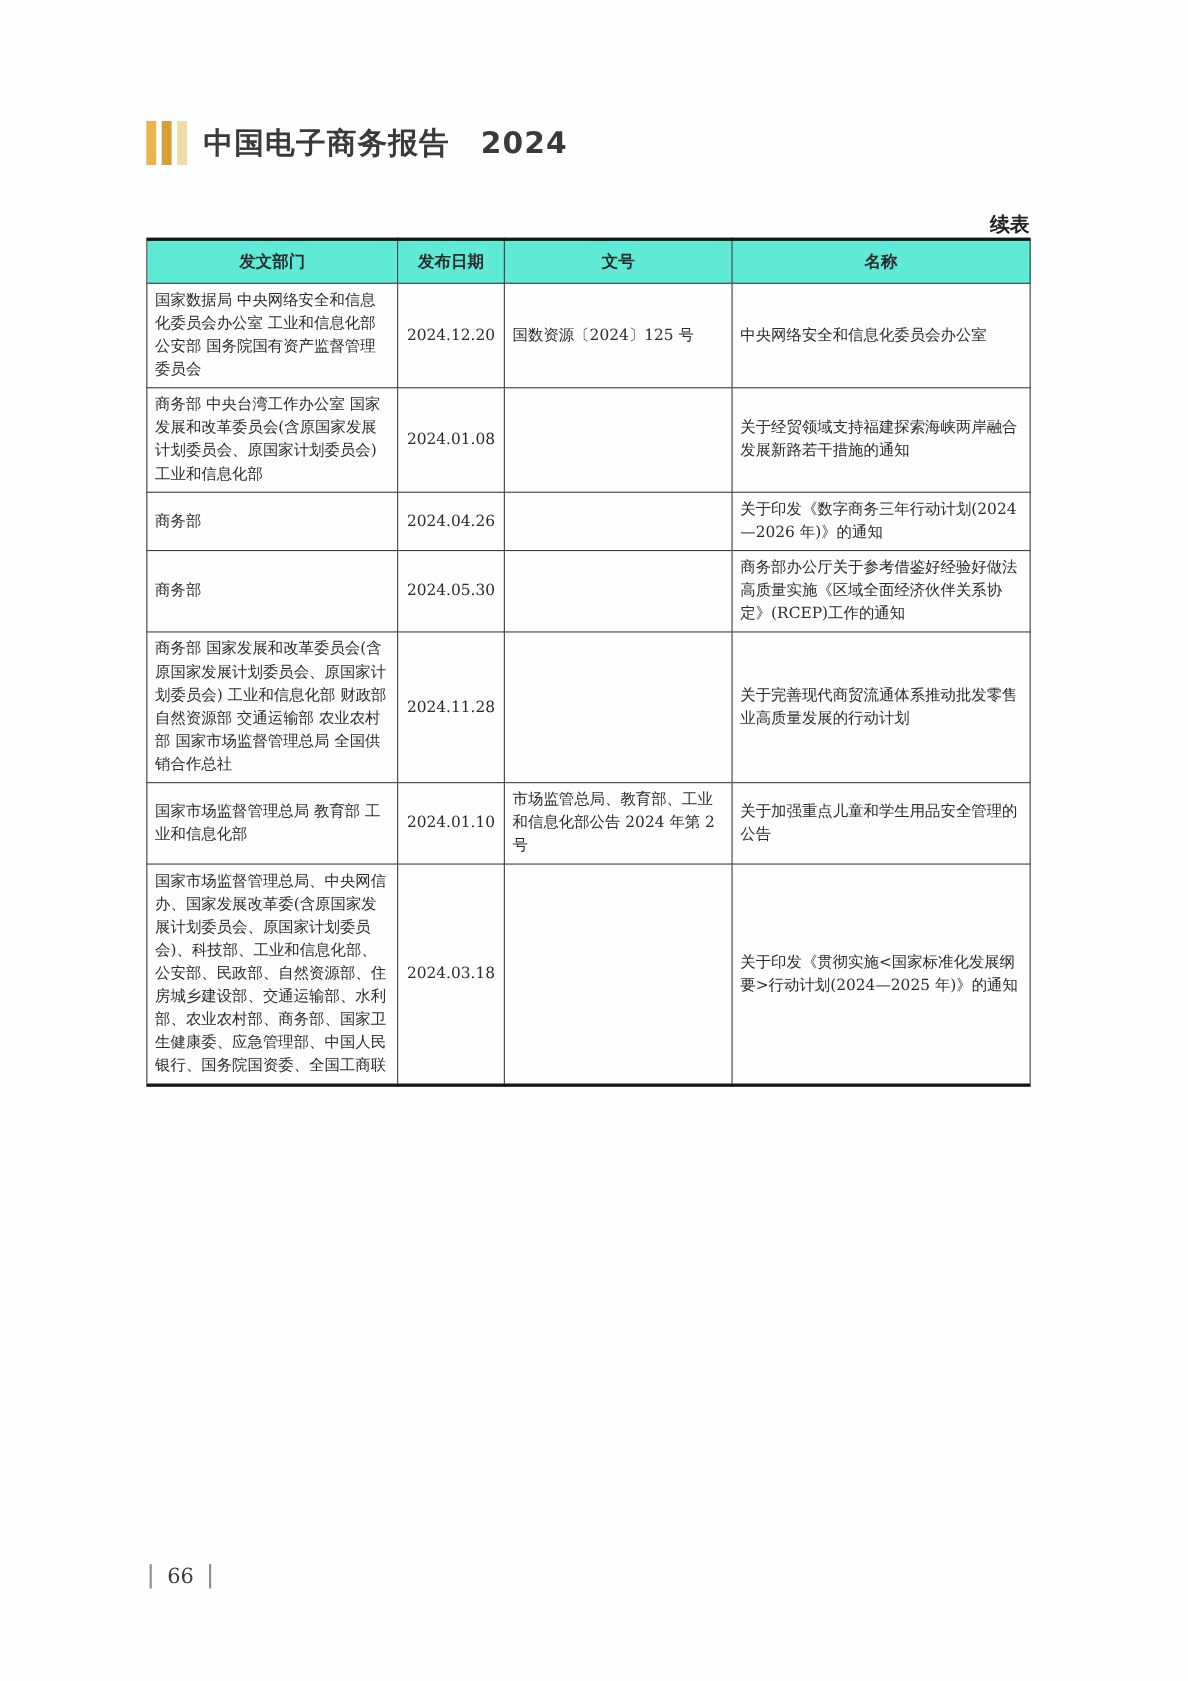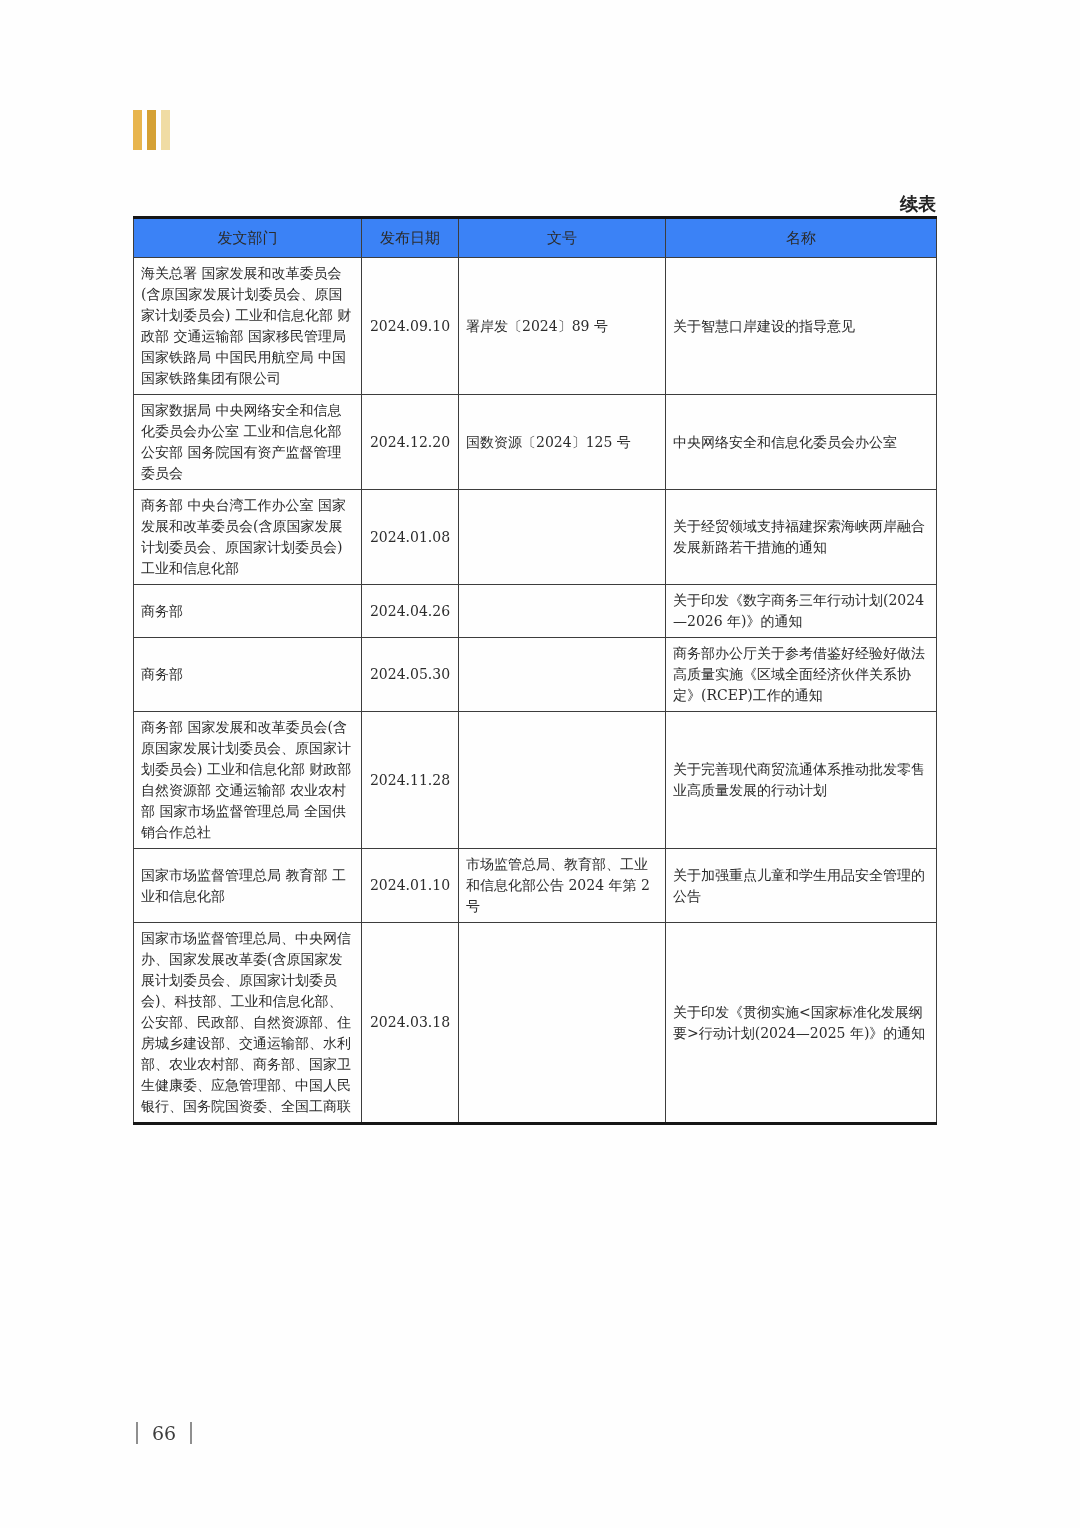--- a/index.html
+++ b/index.html
@@ -52,22 +52,22 @@
     table-layout: fixed;
     font-size: 14px;
     color: #2b2b2b;
     border-top: 3px solid #161616;
     border-bottom: 3px solid #161616;
   }
   .policy-table th, .policy-table td {
     border: 1px solid #3d3d3d;
   }
   .policy-table thead th {
-    background: #3b82f6;
-    font-weight: normal;
+    background: #5eead4;
+    font-weight: bold;
     height: 40px;
     text-align: center;
     vertical-align: middle;
     font-size: 15px;
     padding: 0 4px;
   }
   .policy-table td {
     padding: 5px 7px;
     line-height: 21px;
     vertical-align: middle;
@@ -88,46 +88,41 @@
 <body>
 
 <div class="page">
 
   <header class="report-header">
     <span class="logo-bars">
       <span class="bar b1"></span>
       <span class="bar b2"></span>
       <span class="bar b3"></span>
     </span>
+    <h1 class="report-title">中国电子商务报告　2024</h1>
   </header>
 
   <div class="continued-label">续表</div>
 
   <table class="policy-table">
     <colgroup>
       <col style="width:228px">
       <col style="width:97px">
       <col style="width:207px">
       <col style="width:271px">
     </colgroup>
     <thead>
       <tr>
         <th>发文部门</th>
         <th>发布日期</th>
         <th>文号</th>
         <th>名称</th>
       </tr>
     </thead>
     <tbody id="policy-table-body">
-        <tr>
-    <td class="col-dept">海关总署 国家发展和改革委员会(含原国家发展计划委员会、原国家计划委员会) 工业和信息化部 财政部 交通运输部 国家移民管理局 国家铁路局 中国民用航空局 中国国家铁路集团有限公司</td>
-    <td class="col-date">2024.09.10</td>
-    <td class="col-doc">署岸发〔2024〕89 号</td>
-    <td class="col-name">关于智慧口岸建设的指导意见</td>
-  </tr>
         <tr>
     <td class="col-dept">国家数据局 中央网络安全和信息化委员会办公室 工业和信息化部 公安部 国务院国有资产监督管理委员会</td>
     <td class="col-date">2024.12.20</td>
     <td class="col-doc">国数资源〔2024〕125 号</td>
     <td class="col-name">中央网络安全和信息化委员会办公室</td>
   </tr>
         <tr>
     <td class="col-dept">商务部 中央台湾工作办公室 国家发展和改革委员会(含原国家发展计划委员会、原国家计划委员会) 工业和信息化部</td>
     <td class="col-date">2024.01.08</td>
     <td class="col-doc"></td>

